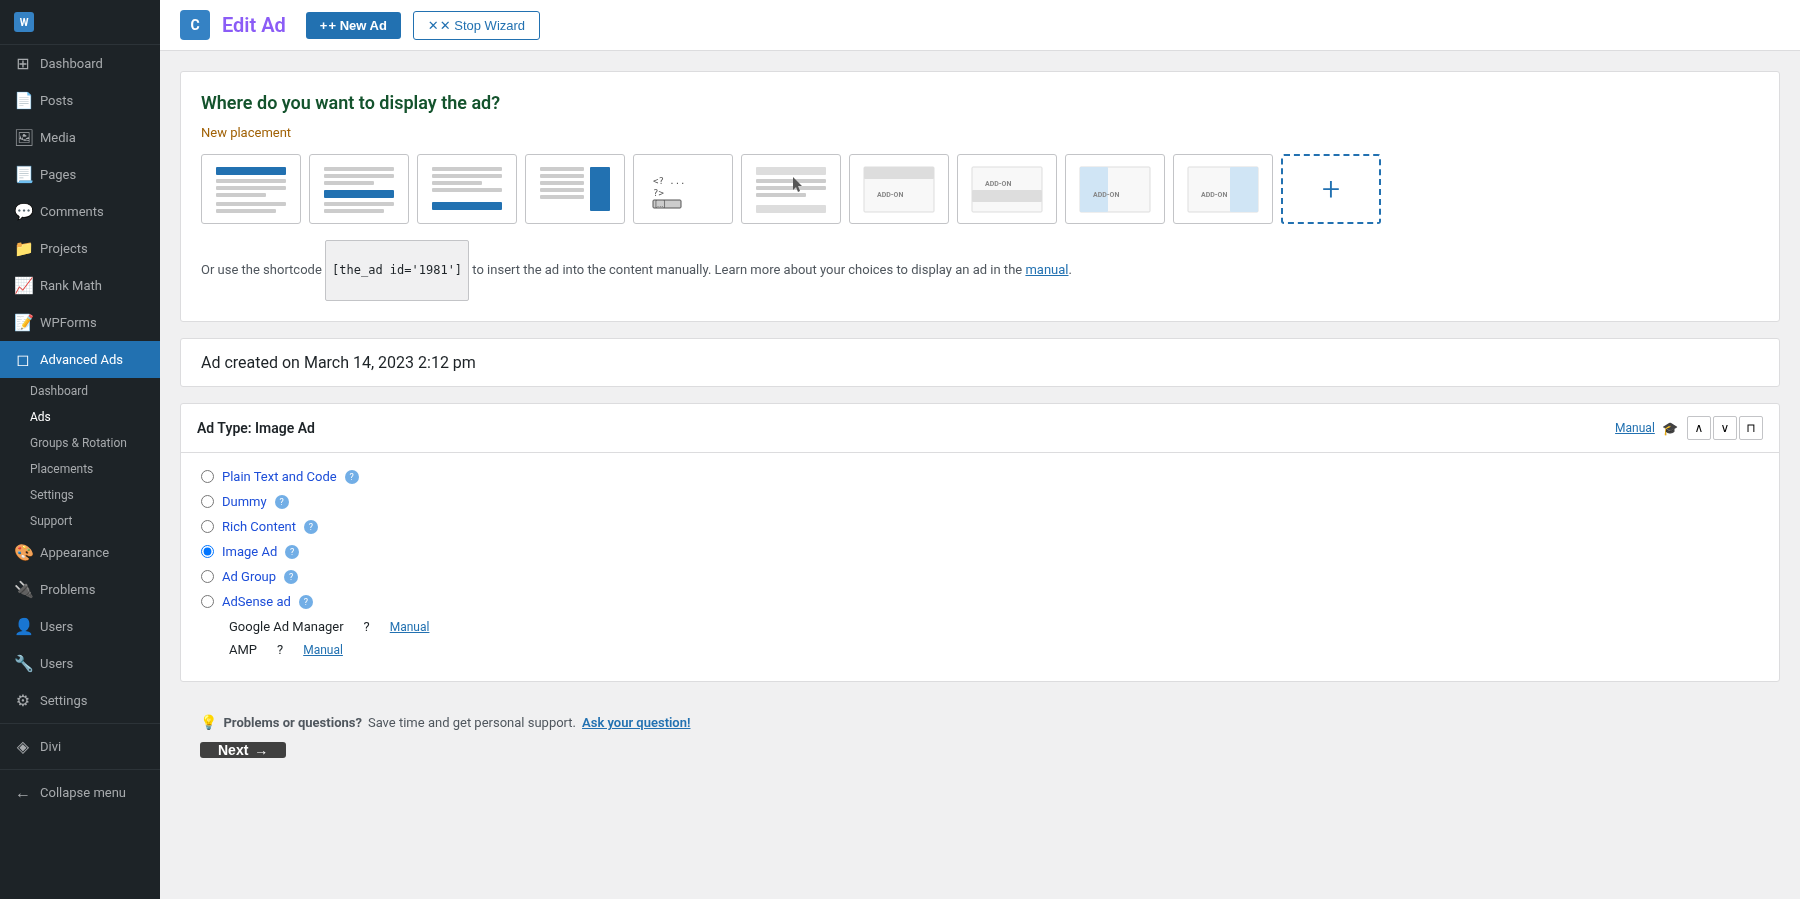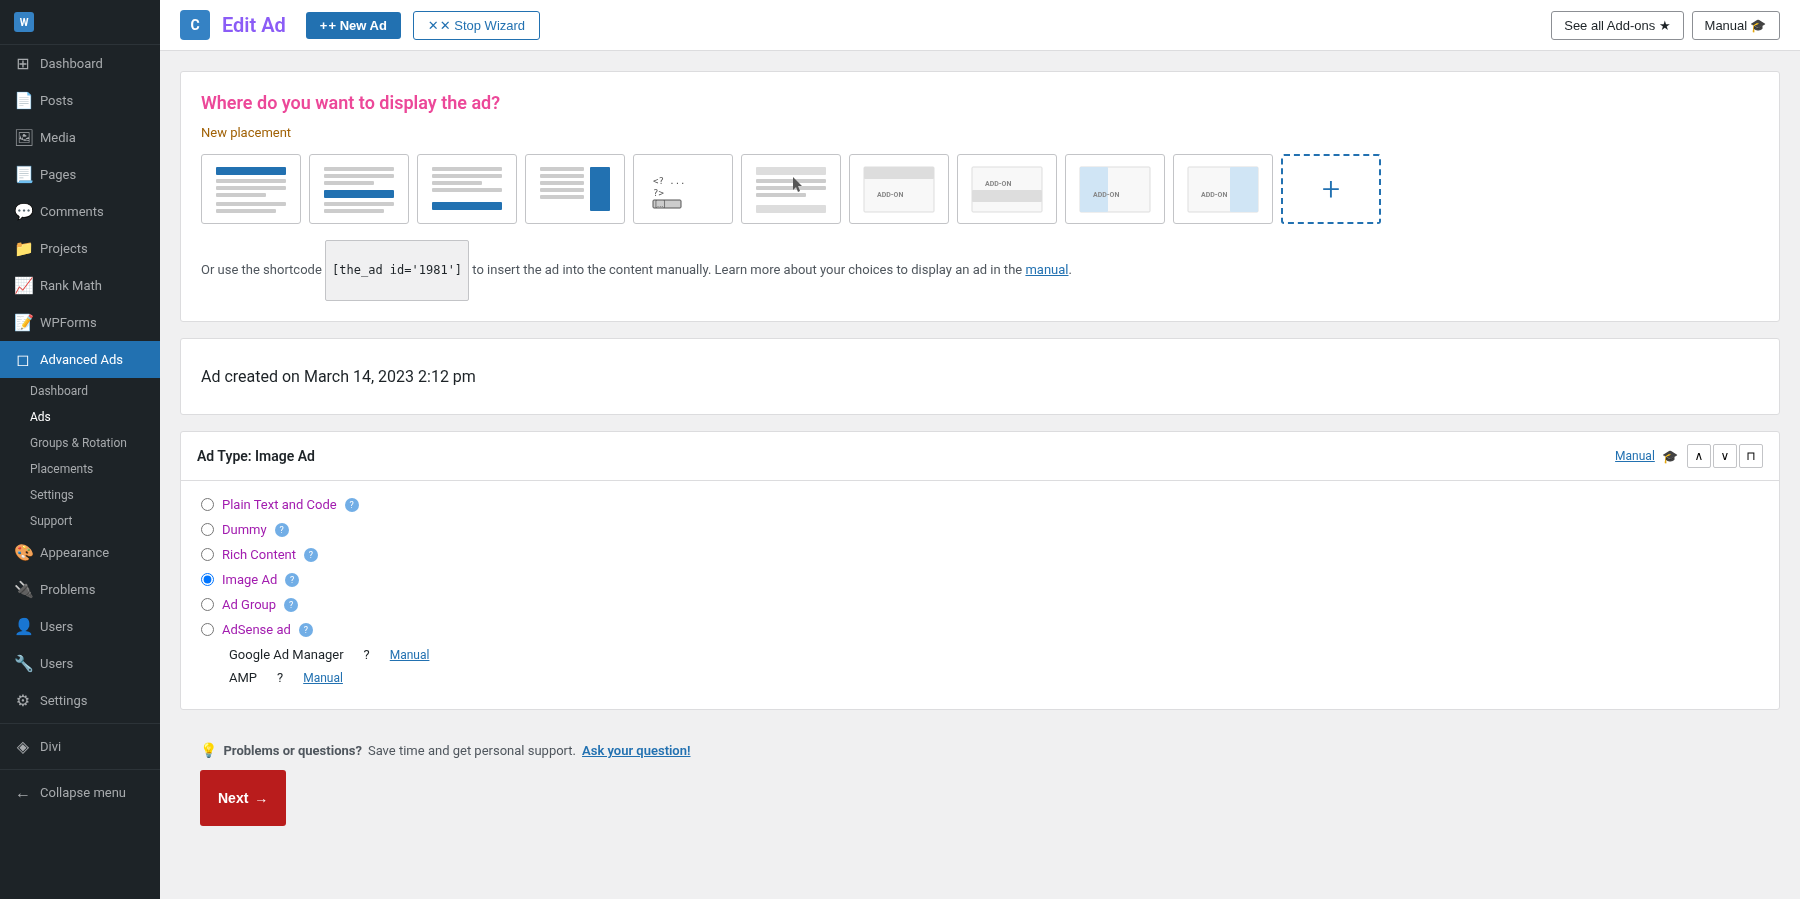--- a/index.html
+++ b/index.html
@@ -90,21 +90,21 @@
     #content { padding: 20px; }
 
     
     .card {
       background: #fff;
       border: 1px solid #dcdcde;
       border-radius: 3px;
       margin-bottom: 16px;
       padding: 20px;
     }
-    .placement-title { color: #ec4899; font-size: 18px; font-weight: 600; margin-bottom: 12px; }
+    .placement-title { color: #14532d; font-size: 18px; font-weight: 600; margin-bottom: 12px; }
     .placement-subtitle { color: #a16207; font-size: 13px; margin-bottom: 14px; }
 
     
     .placement-grid {
       display: flex;
       gap: 8px;
       flex-wrap: wrap;
       margin-bottom: 16px;
     }
     .placement-option {
@@ -133,21 +133,21 @@
       color: #1d2327;
       border-radius: 2px;
     }
     .shortcode-row a { color: #2271b1; text-decoration: underline; }
 
     
     .ad-created-bar {
       background: #fff;
       border: 1px solid #dcdcde;
       border-radius: 3px;
-      padding: 28px 20px;
+      padding: 14px 20px;
       font-size: 16px;
       color: #1d2327;
       margin-bottom: 16px;
     }
 
     
     .ad-type-card {
       background: #fff;
       border: 1px solid #dcdcde;
       border-radius: 3px;
@@ -167,21 +167,21 @@
       cursor: pointer; display: flex; align-items: center; justify-content: center;
       font-size: 12px; border-radius: 2px;
     }
 
     .ad-type-body { padding: 16px 20px; }
     .radio-option {
       display: flex; align-items: center; gap: 8px;
       margin-bottom: 10px;
     }
     .radio-option input[type=radio] { margin: 0; cursor: pointer; }
-    .radio-option label { cursor: pointer; color: #a21caf; font-size: 13px; }
+    .radio-option label { cursor: pointer; color: #1d4ed8; font-size: 13px; }
     .radio-option .help-icon {
       width: 14px; height: 14px; border-radius: 50%;
       background: #72aee6; color: white; font-size: 9px;
       display: flex; align-items: center; justify-content: center;
       cursor: pointer;
     }
 
     .sub-option {
       margin-left: 28px;
       margin-bottom: 8px;
@@ -195,22 +195,22 @@
       background: #f0f0f1;
     }
     .problems-row {
       display: flex; align-items: center; gap: 6px;
       font-size: 13px; color: #50575e;
       margin-bottom: 12px;
     }
     .problems-row a { color: #2271b1; font-weight: 600; text-decoration: underline; }
     .problems-icon { color: #2271b1; font-size: 14px; }
     .btn-next {
-      background: #b91c1c; color: white; border: none; border-radius: 3px;
-      padding: 20px 18px; cursor: pointer; font-size: 14px; font-weight: 600;
+      background: #404040; color: white; border: none; border-radius: 3px;
+      padding: 0 18px; cursor: pointer; font-size: 14px; font-weight: 600;
       display: inline-flex; align-items: center; gap: 6px;
       margin-bottom: 10px;
     }
     .stop-wizard-link { color: #2271b1; font-size: 13px; text-decoration: underline; cursor: pointer; }
   </style>
 </head>
 <body>
 
 <div id="sidebar">
 
@@ -312,28 +312,20 @@
     <div class="topbar-logo-icon">C</div>
     <span class="topbar-title">Edit Ad</span>
     <button class="btn-new-ad">
       <span>+</span>
       <span style="margin-left:-4px">+ New Ad</span>
     </button>
     <button class="btn-stop-wizard">
       <span>✕</span>
       <span style="margin-left:-4px">✕ Stop Wizard</span>
     </button>
-    <div class="topbar-right">
-      <button class="btn-see-addons">
-        <span>See all Add-ons ★</span>
-      </button>
-      <button class="btn-manual">
-        <span>Manual 🎓</span>
-      </button>
-    </div>
   </div>
 
   <div id="content">
 
     <div class="card">
       <div class="placement-title">Where do you want to display the ad?</div>
       <div class="placement-subtitle">New placement</div>
 
       <div class="placement-grid">
 

